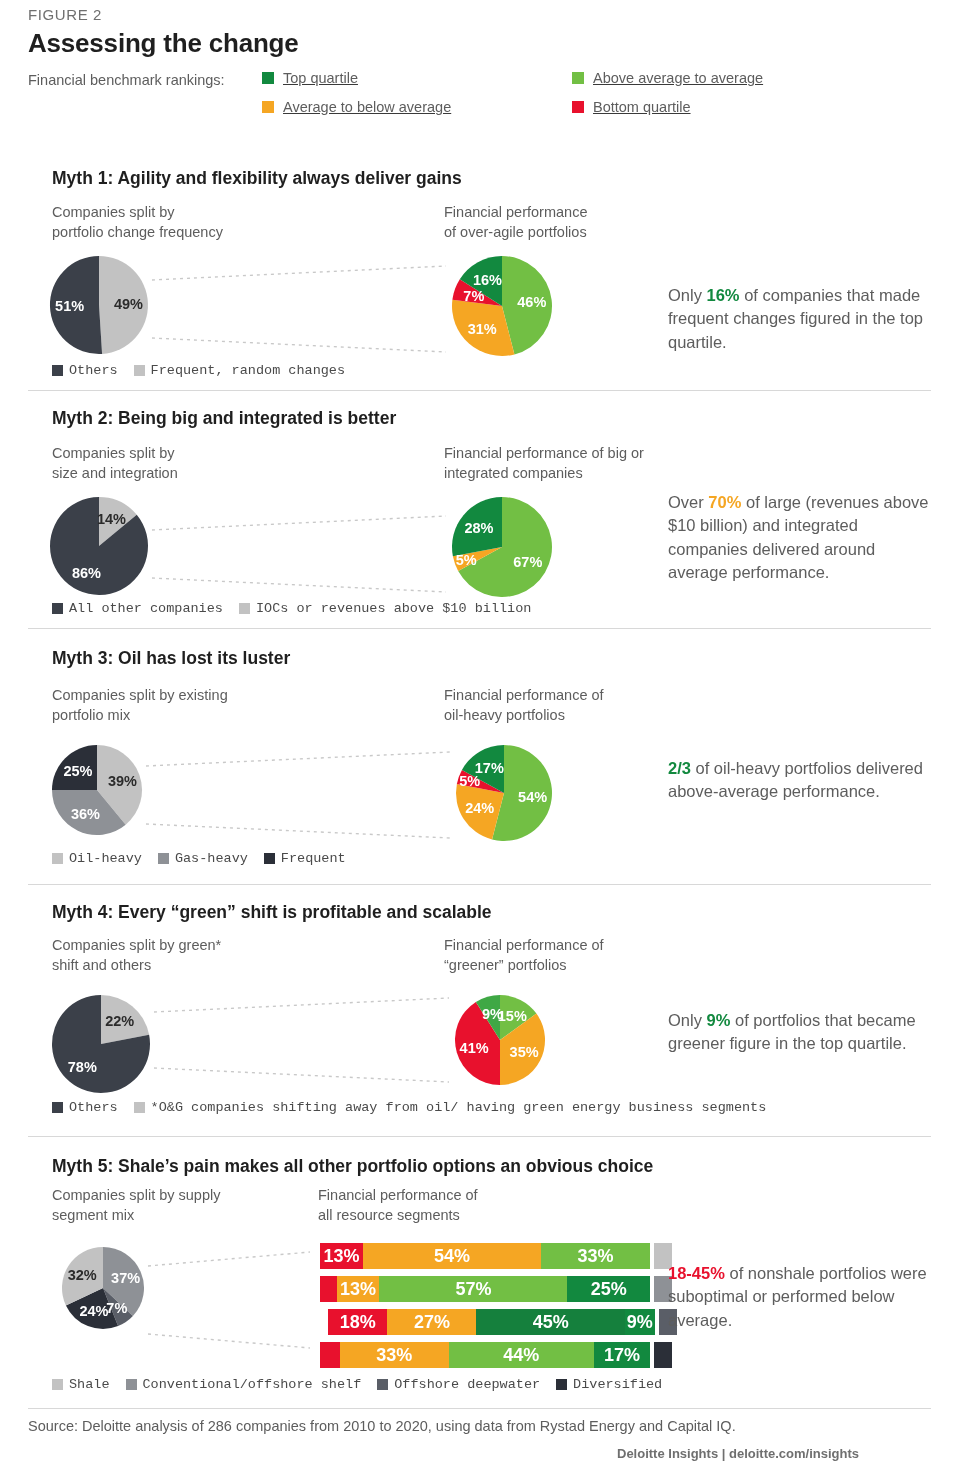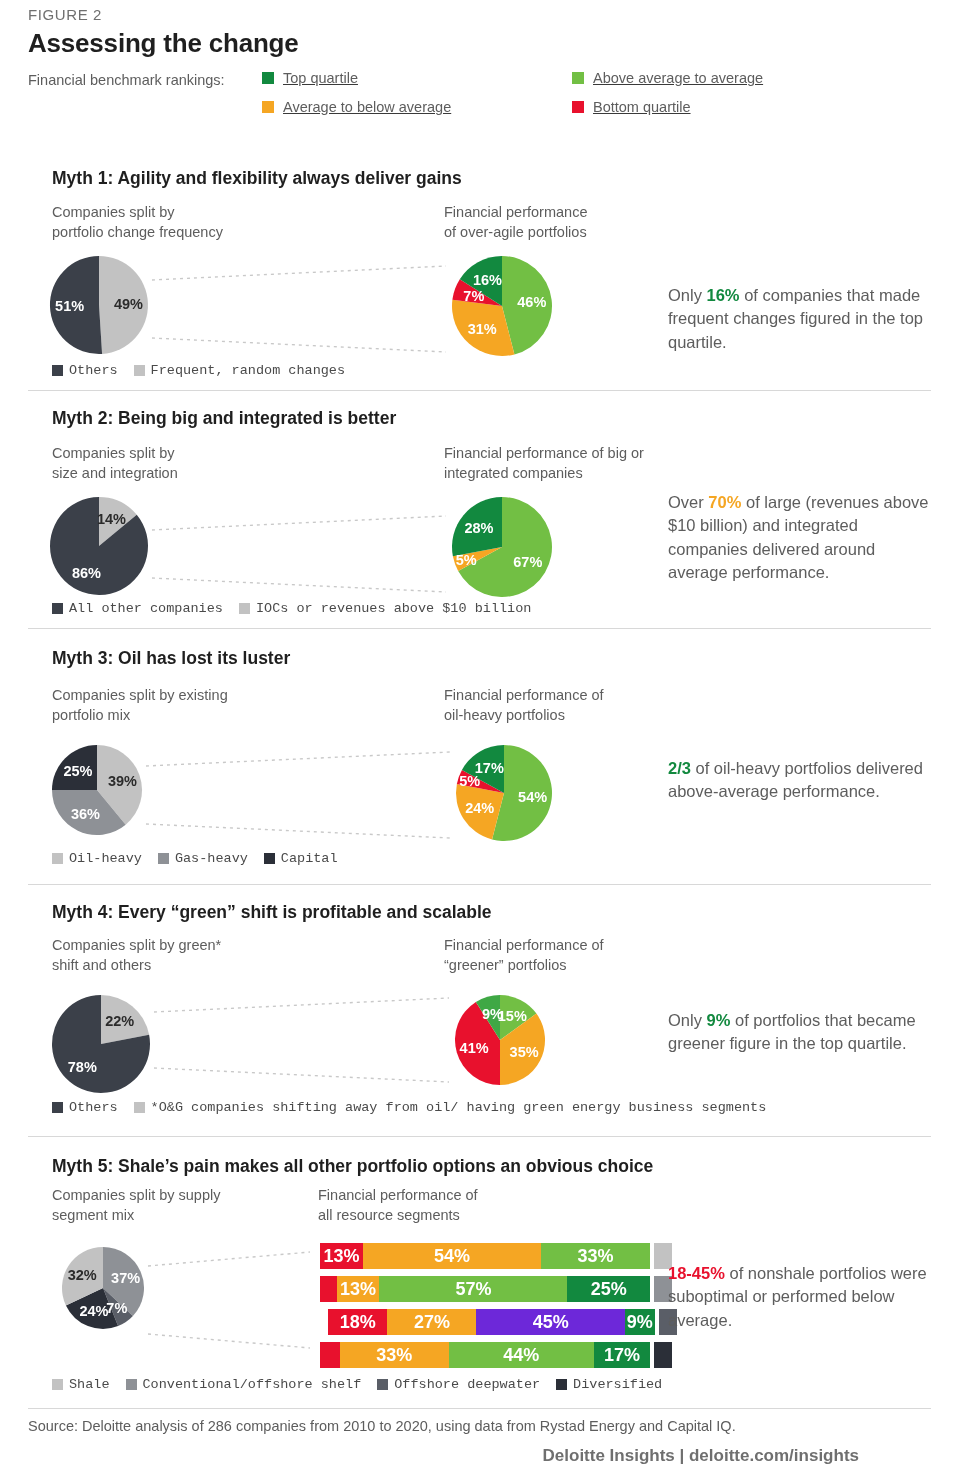--- a/index.html
+++ b/index.html
@@ -94,21 +94,21 @@
   
   .foot-rule {
     position: absolute; left: 28px; top: 1408px; width: 903px; height: 1px; background: #d8d8d8;
   }
   .source {
     position: absolute; left: 28px; top: 1418px;
     font-size: 14.5px; color: #5d5d5d;
   }
   .brand {
     position: absolute; right: 28px; top: 1446px;
-    font-size: 17px; font-weight: bold; color: #6f6f6f;
+    font-size: 13px; font-weight: bold; color: #6f6f6f;
   }
 </style>
 </head>
 <body>
 
 <div class="page">
 
   <div class="fig-label">FIGURE 2</div>
   <div class="fig-title">Assessing the change</div>
   <div class="legend-intro">Financial benchmark rankings:</div>
@@ -247,21 +247,21 @@
           <span class="sl-item">
             <span class="sl-sw" style="background: rgb(194, 194, 194);"></span>
             <span>Oil-heavy</span>
           </span>
           <span class="sl-item">
             <span class="sl-sw" style="background: rgb(142, 145, 150);"></span>
             <span>Gas-heavy</span>
           </span>
           <span class="sl-item">
             <span class="sl-sw" style="background: rgb(43, 47, 56);"></span>
-            <span>Capital</span>
+            <span>Frequent</span>
           </span>
         </div>
       </div>
       <div class="section">
         <div class="sec-rule" style="top:884px"></div>
         <div class="myth-title" style="top:902px">Myth 4: Every “green” shift is profitable and scalable</div>
         <div class="sub-left" style="top:935px">Companies split by green*<br>shift and others</div>
         <div class="sub-right" style="top:935px">Financial performance of<br>“greener” portfolios</div>
         <svg class="conn" style="left:0;top:0;width:959px;height:1471px">
           <line x1="154" y1="1012" x2="449" y2="998"></line>
@@ -346,21 +346,21 @@
             </div>
             <div class="bar-seg bar-cap" style="background:#8E9196"></div>
           </div>
           <div class="bar-row" style="left:328px;top:1309px;width:352px">
             <div class="bar-seg" style="width:59.4px;background:#E8112D">
               <span>18%</span>
             </div>
             <div class="bar-seg" style="width:89.1px;background:#F5A623">
               <span>27%</span>
             </div>
-            <div class="bar-seg" style="width:148.5px;background:#6d28d9">
+            <div class="bar-seg" style="width:148.5px;background:#15803d">
               <span>45%</span>
             </div>
             <div class="bar-seg" style="width:29.7px;background:#12893F">
               <span>9%</span>
             </div>
             <div class="bar-seg bar-cap" style="background:#5A5E67"></div>
           </div>
           <div class="bar-row" style="left:320px;top:1342px;width:352px">
             <div class="bar-seg" style="width:19.8px;background:#E8112D"></div>
             <div class="bar-seg" style="width:108.9px;background:#F5A623">

